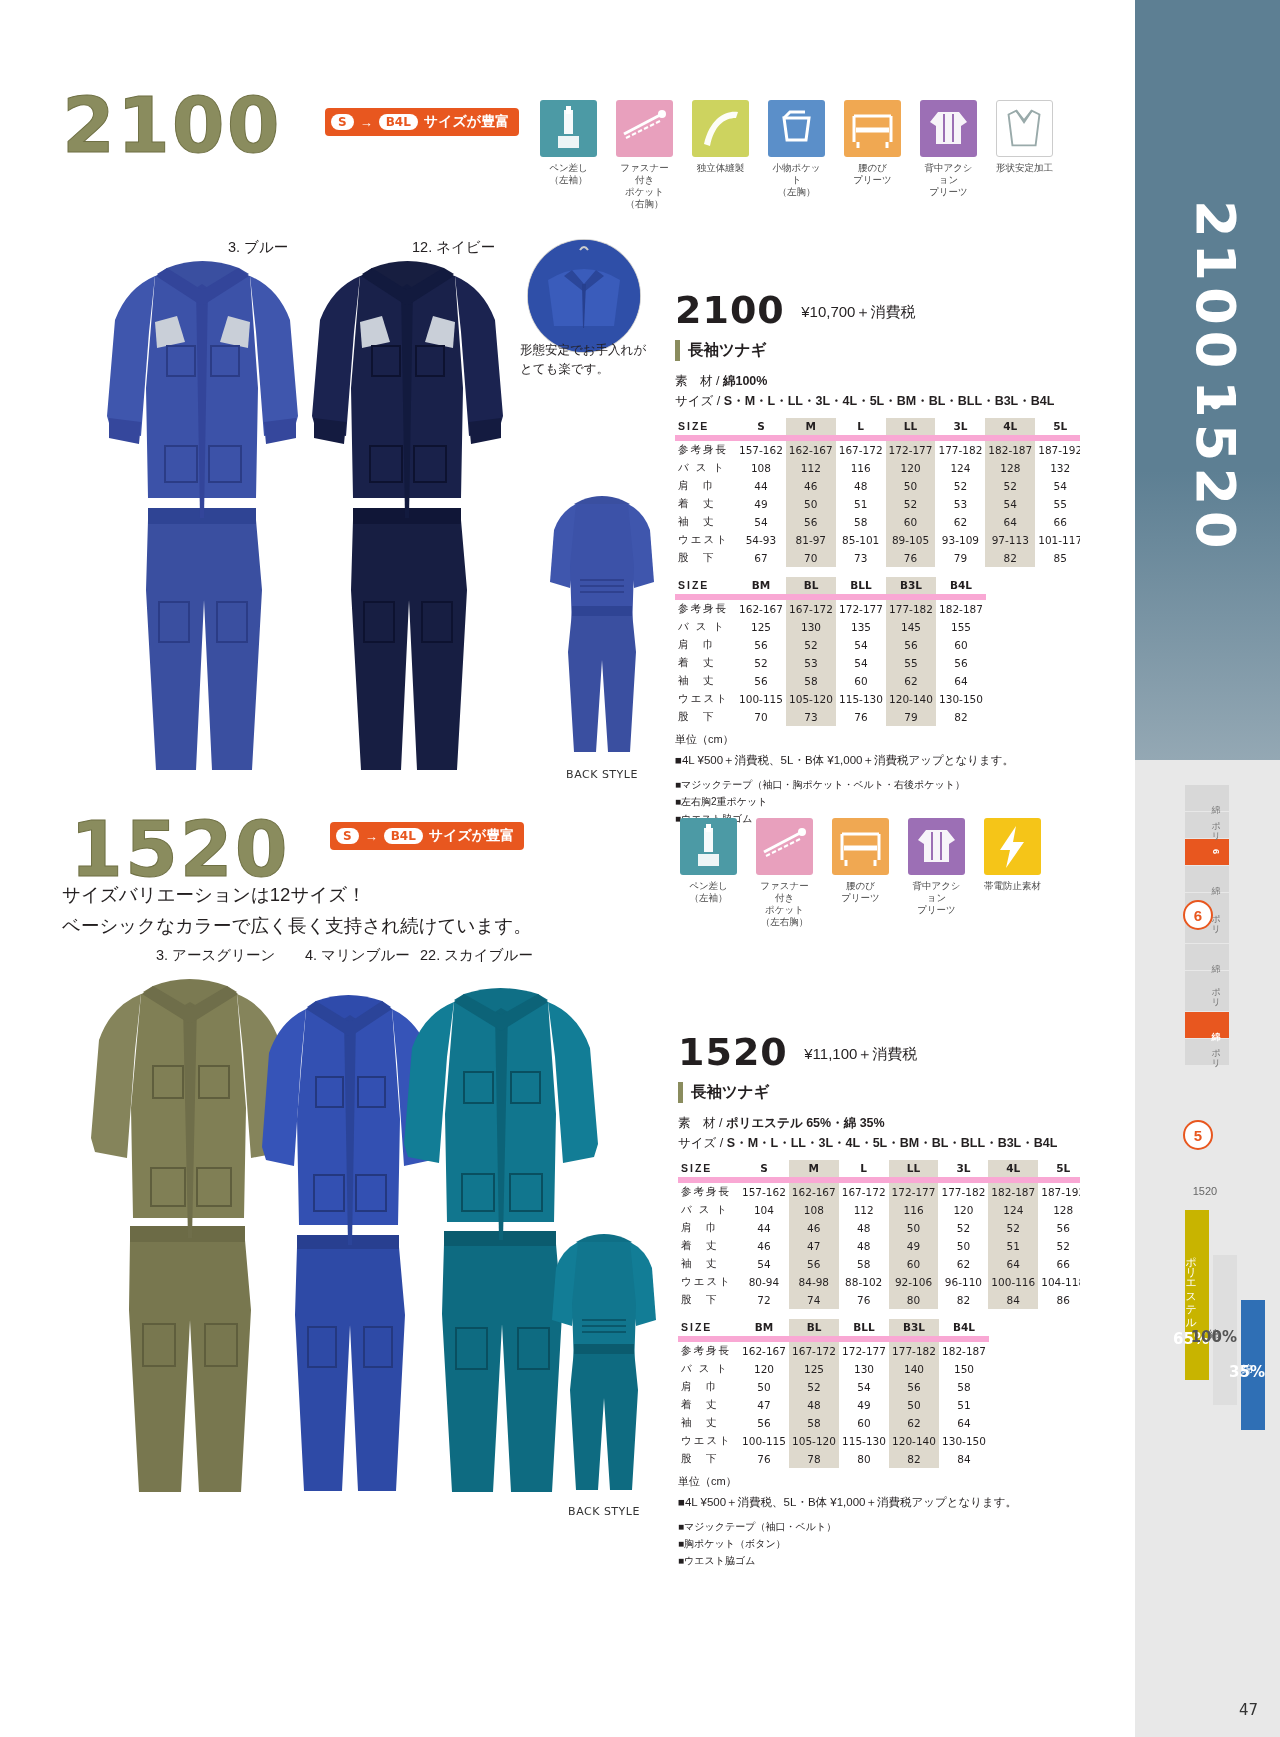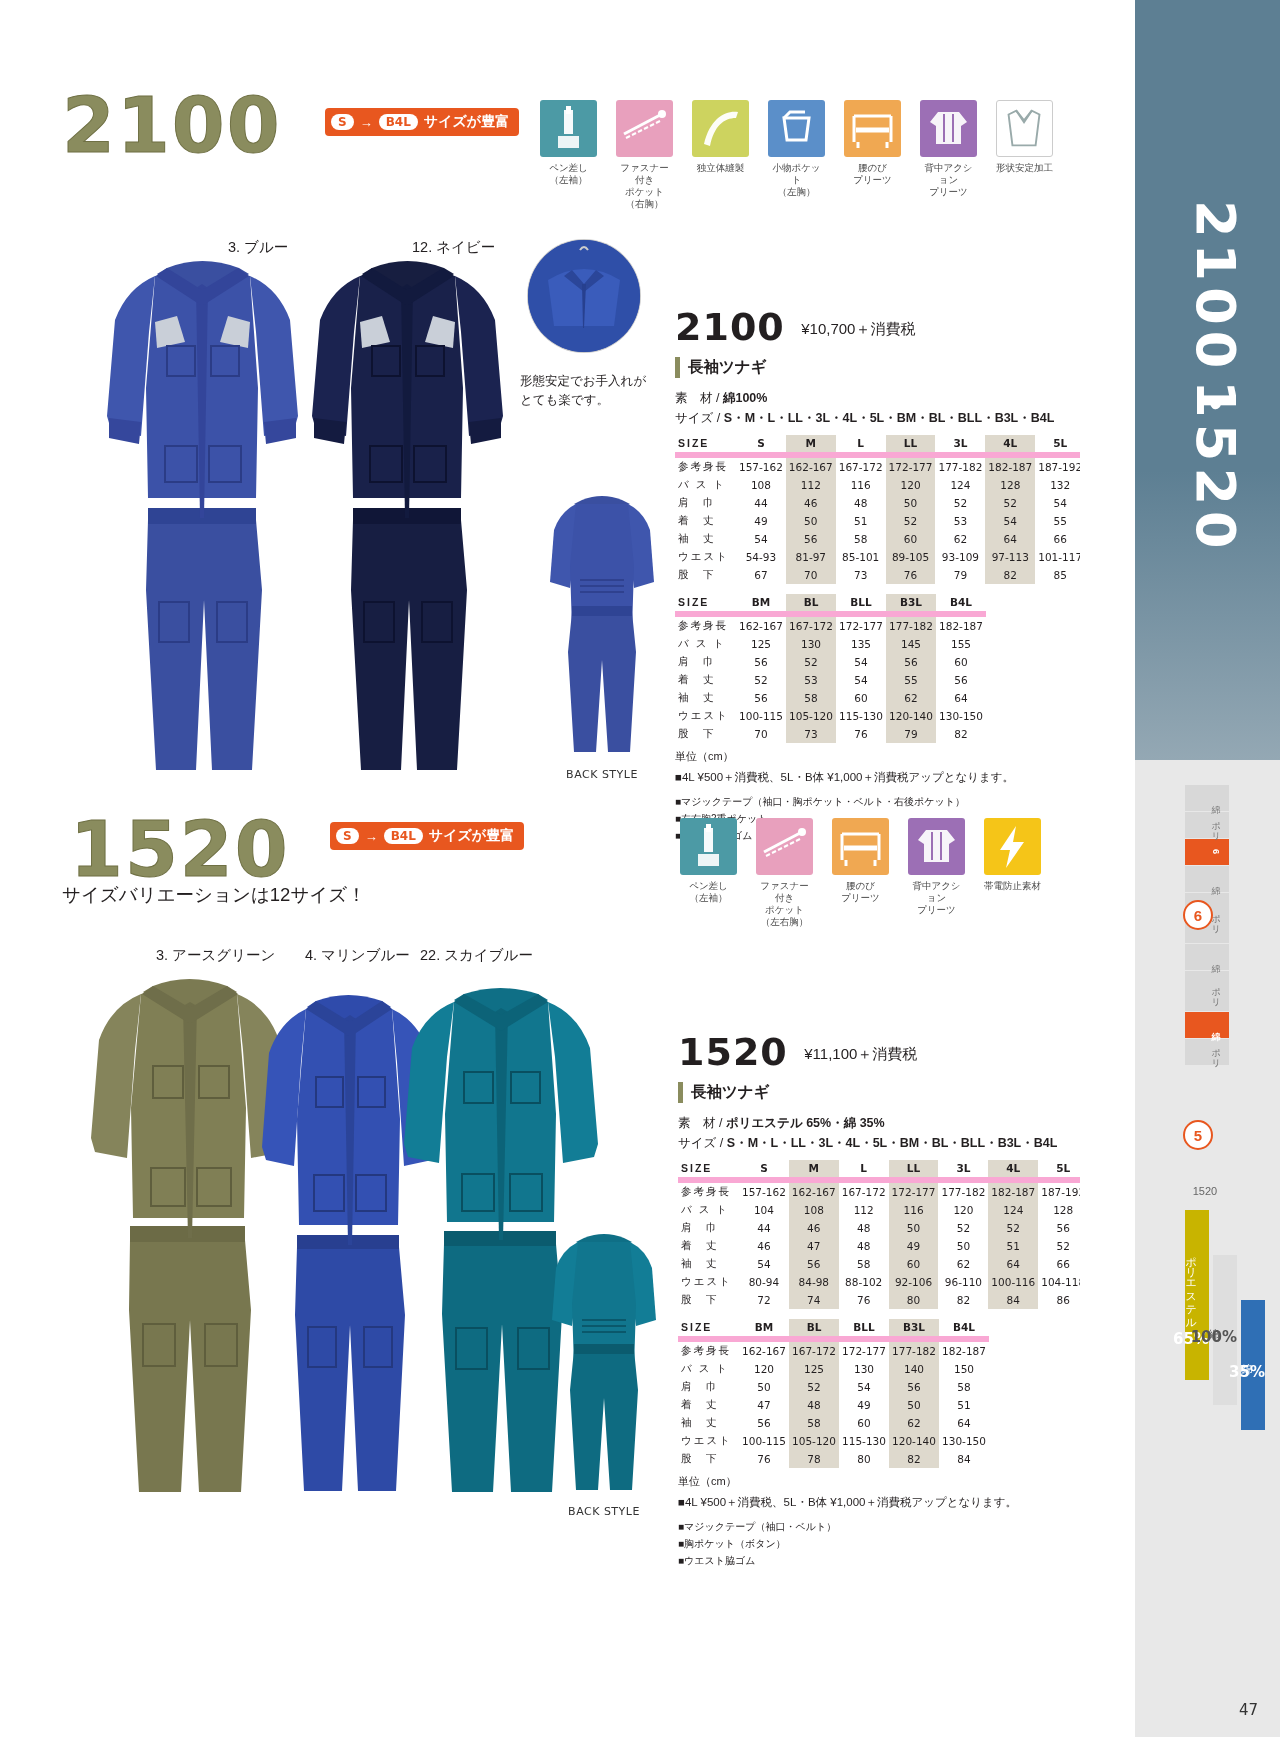--- a/index.html
+++ b/index.html
@@ -297,39 +297,39 @@
 
   <div style="position:absolute; left:528px; top:240px;" class="circle-photo">
     <svg width="112" height="112" viewBox="0 0 112 112">
       <rect width="112" height="112" fill="#2f4fa8"></rect>
       <path d="M20 40 q36 -22 72 0 l-6 46 H26z" fill="#3a5cbb"></path>
       <path d="M44 30 l12 14 12 -14 8 6 -20 16 -20 -16z" fill="#2b4699"></path>
       <path d="M54 44 h4 l-2 44 h-1z" fill="#27408f"></path>
       <path d="M52 10 q4 -6 8 0" stroke="#ccc" stroke-width="2" fill="none"></path>
     </svg>
   </div>
-  <div style="position:absolute; left:520px; top:372px; width:130px;" class="shape-note">
+  <div style="position:absolute; left:520px; top:341px; width:130px;" class="shape-note">
     <span style="white-space:pre-line">形態安定でお手入れが
 とても楽です。</span>
   </div>
 
   <svg style="position:absolute; left:546px; top:490px;" width="112" height="272" viewBox="0 0 112 272">
     <path d="M36 10 q20 -8 40 0 l8 4 -28 12 -28 -12z" fill="#3a4fa0"></path>
     <path d="M30 14 q-16 8 -22 26 l-4 52 20 6 8 -62z" fill="#3f56ad"></path>
     <path d="M82 14 q16 8 22 26 l4 52 -20 6 -8 -62z" fill="#3f56ad"></path>
     <path d="M30 14 h52 l6 62 -2 64 h-60 l-2 -64z" fill="#3c52a8"></path>
     <path d="M26 122 h60 l4 40 -6 100 h-22 l-6 -92 -6 92 h-22 l-6 -100z" fill="#3a4fa0"></path>
     <rect x="26" y="116" width="60" height="10" fill="#2f4494"></rect>
     <g stroke="#2b3c86" stroke-width="1.5" fill="none">
         <path d="M34 90h44M34 96h44M34 102h44"></path>
       </g>
   </svg>
   <div style="position:absolute; left:546px; top:768px; width:112px;" class="backstyle-cap">BACK STYLE</div>
 
-  <div style="position:absolute; left:675px; top:305px; width:380px;">
+  <div style="position:absolute; left:675px; top:288px; width:380px;">
     <div>
       <span class="prod-name">2100</span>
       <span class="prod-price">¥10,700＋消費税</span>
     </div>
     <div class="prod-sub">長袖ツナギ</div>
     <div class="prod-line">
       <span>素　材 /</span>
       <b>綿100%</b>
     </div>
     <div class="prod-line">
@@ -509,20 +509,21 @@
 
   <div style="position:absolute; left:330px; top:822px;" class="size-flag">
     <span class="pill">S</span>
     <span class="arrow">→</span>
     <span class="pill">B4L</span>
     <span>サイズが豊富</span>
   </div>
 
   <div style="position:absolute; left:62px; top:880px; width:580px;">
     <div class="lead">サイズバリエーションは12サイズ！</div>
+    <div class="lead">ベーシックなカラーで広く長く支持され続けています。</div>
   </div>
 
   <div class="feat-row" style="position:absolute; left:680px; top:818px;">
     <div class="feat">
       <div class="box" style="background:#4c9aa5">
         <svg width="57" height="57" viewBox="0 0 57 57">
             <rect x="24" y="10" width="9" height="24" fill="#fff" opacity=".95"></rect>
             <rect x="26" y="6" width="5" height="8" fill="#fff"></rect>
             <path d="M18 36h21v12H18z" fill="#fff" opacity=".9"></path>
           </svg>

